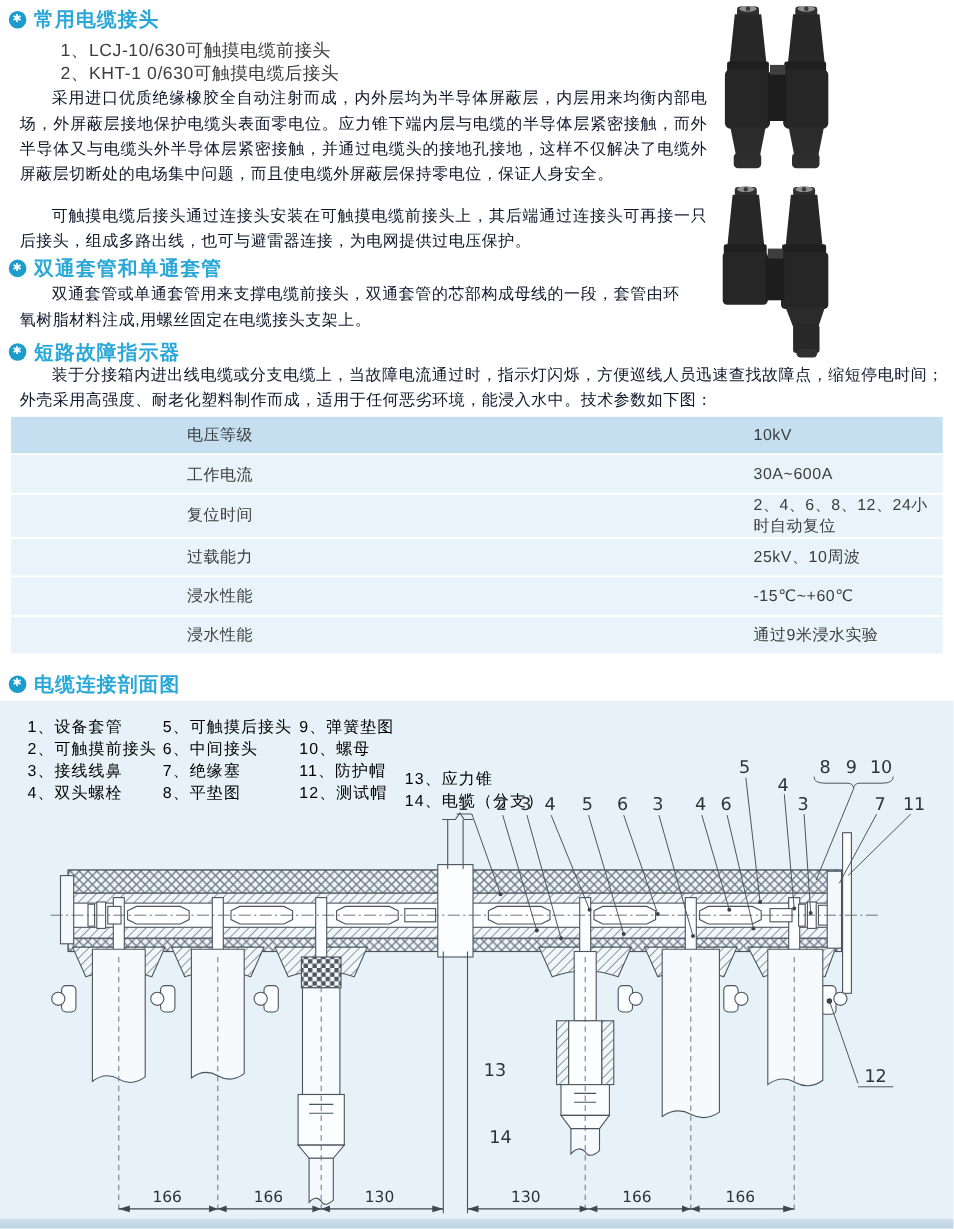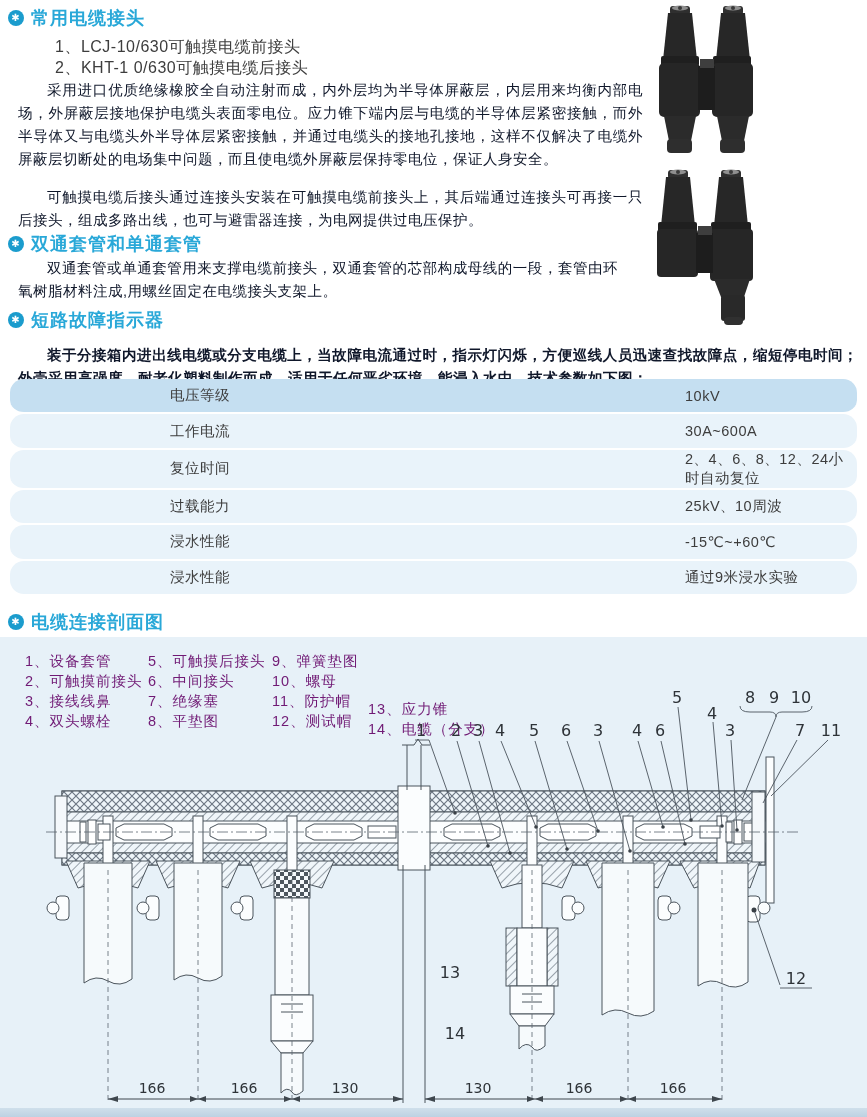--- a/index.html
+++ b/index.html
@@ -14,28 +14,28 @@
     color:#29a8d8;font-size:18px;font-weight:bold;letter-spacing:1px;}
   .bullet{width:16px;height:16px;border-radius:50%;background:#1b9ccd;color:#fff;
     font-size:10px;line-height:16px;text-align:center;font-weight:normal;flex:0 0 16px;}
   
   .para{position:absolute;font-size:14.5px;line-height:23px;text-align:justify;
     color:#0f172a;letter-spacing:0.5px;}
   .indent{text-indent:2em;}
   .numlist{position:absolute;left:55px;font-size:16px;line-height:21px;letter-spacing:0.5px;}
   
   .spec{position:absolute;left:10px;top:379px;width:847px;height:215px;display:flex;flex-direction:column;}
-  .spec .row{flex:1;display:flex;background:#e9f3fa;border-bottom:2px solid #ffffff;border-radius:14px;}
+  .spec .row{flex:1;display:flex;background:#e9f3fa;border-bottom:2px solid #ffffff;}
   .spec .row:last-child{border-bottom:none;}
   .spec .row.first{background:#c5dff1;}
   .spec .cell-l{width:427px;padding-left:160px;display:flex;align-items:center;font-size:14.5px;letter-spacing:0.5px;}
   .spec .cell-v{flex:1;padding-left:88px;display:flex;align-items:center;font-size:14.5px;letter-spacing:0.5px;}
   
   .panel{position:absolute;left:0;top:637px;width:867px;height:471px;background:#e7f1f8;}
-  .legend-col{position:absolute;top:14px;font-size:14.5px;line-height:20px;color:#701a75;letter-spacing:1px;white-space:nowrap;}
+  .legend-col{position:absolute;top:14px;font-size:14.5px;line-height:20px;color:#000000;letter-spacing:1px;white-space:nowrap;}
   .page-bottom{position:absolute;left:0;top:1108px;width:867px;height:9px;
     background:linear-gradient(#cfdfeb,#bdd2e2);}
   svg text{font-family:"DejaVu Sans","Liberation Sans",sans-serif;}
 </style>
 </head>
 <body>
 
 <div class="sec-head" style="top:6px;">
   <span class="bullet">✱</span>
   <span>常用电缆接头</span>
@@ -99,21 +99,21 @@
 <div class="sec-head" style="top:232px;">
   <span class="bullet">✱</span>
   <span>双通套管和单通套管</span>
 </div>
 <div class="para indent" style="left:18px;top:257px;width:600px;">双通套管或单通套管用来支撑电缆前接头，双通套管的芯部构成母线的一段，套管由环氧树脂材料注成,用螺丝固定在电缆接头支架上。</div>
 
 <div class="sec-head" style="top:308px;">
   <span class="bullet">✱</span>
   <span>短路故障指示器</span>
 </div>
-<div class="para indent" style="left:18px;top:344px;width:840px;font-weight:bold;">装于分接箱内进出线电缆或分支电缆上，当故障电流通过时，指示灯闪烁，方便巡线人员迅速查找故障点，缩短停电时间；外壳采用高强度、耐老化塑料制作而成，适用于任何恶劣环境，能浸入水中。技术参数如下图：</div>
+<div class="para indent" style="left:18px;top:330px;width:840px;">装于分接箱内进出线电缆或分支电缆上，当故障电流通过时，指示灯闪烁，方便巡线人员迅速查找故障点，缩短停电时间；外壳采用高强度、耐老化塑料制作而成，适用于任何恶劣环境，能浸入水中。技术参数如下图：</div>
 
 <div class="spec">
   <div class="row first">
     <div class="cell-l">电压等级</div>
     <div class="cell-v">10kV</div>
   </div>
   <div class="row">
     <div class="cell-l">工作电流</div>
     <div class="cell-v">30A~600A</div>
   </div>

